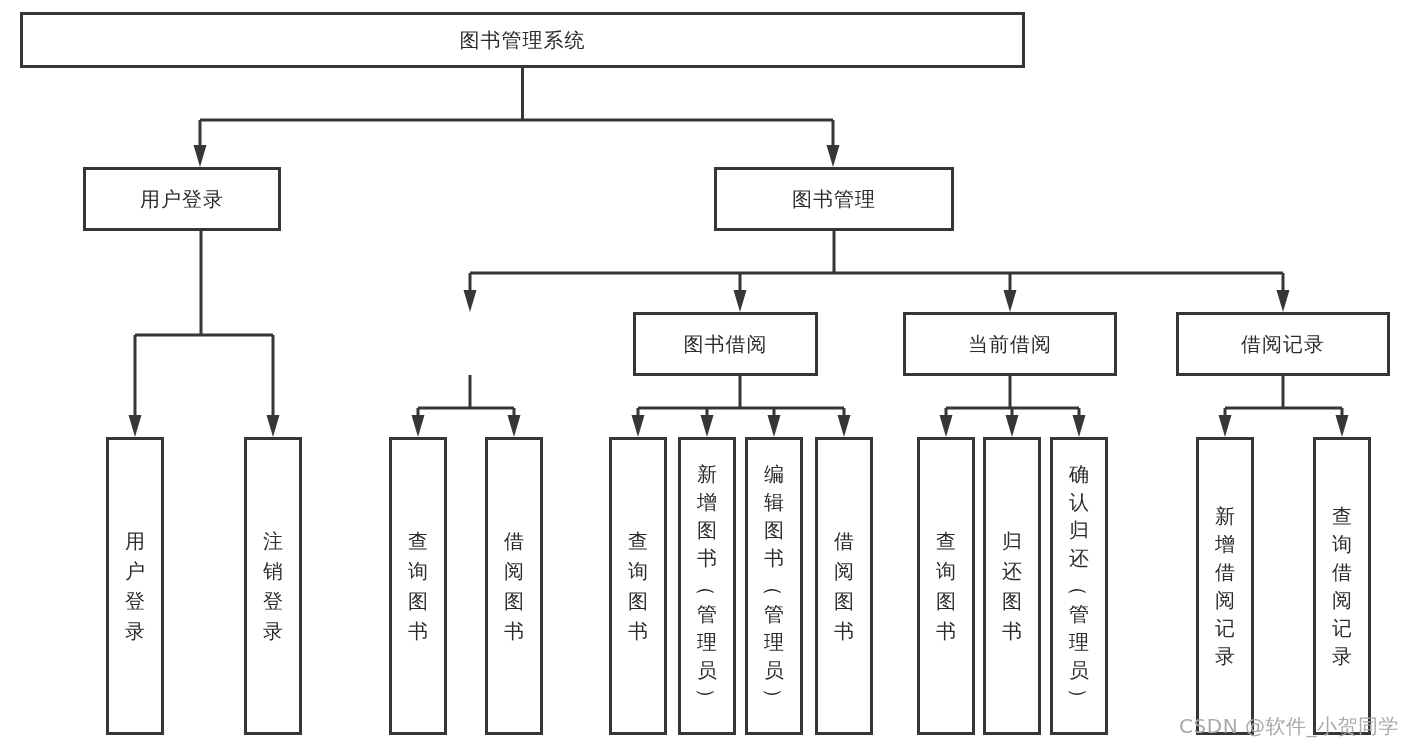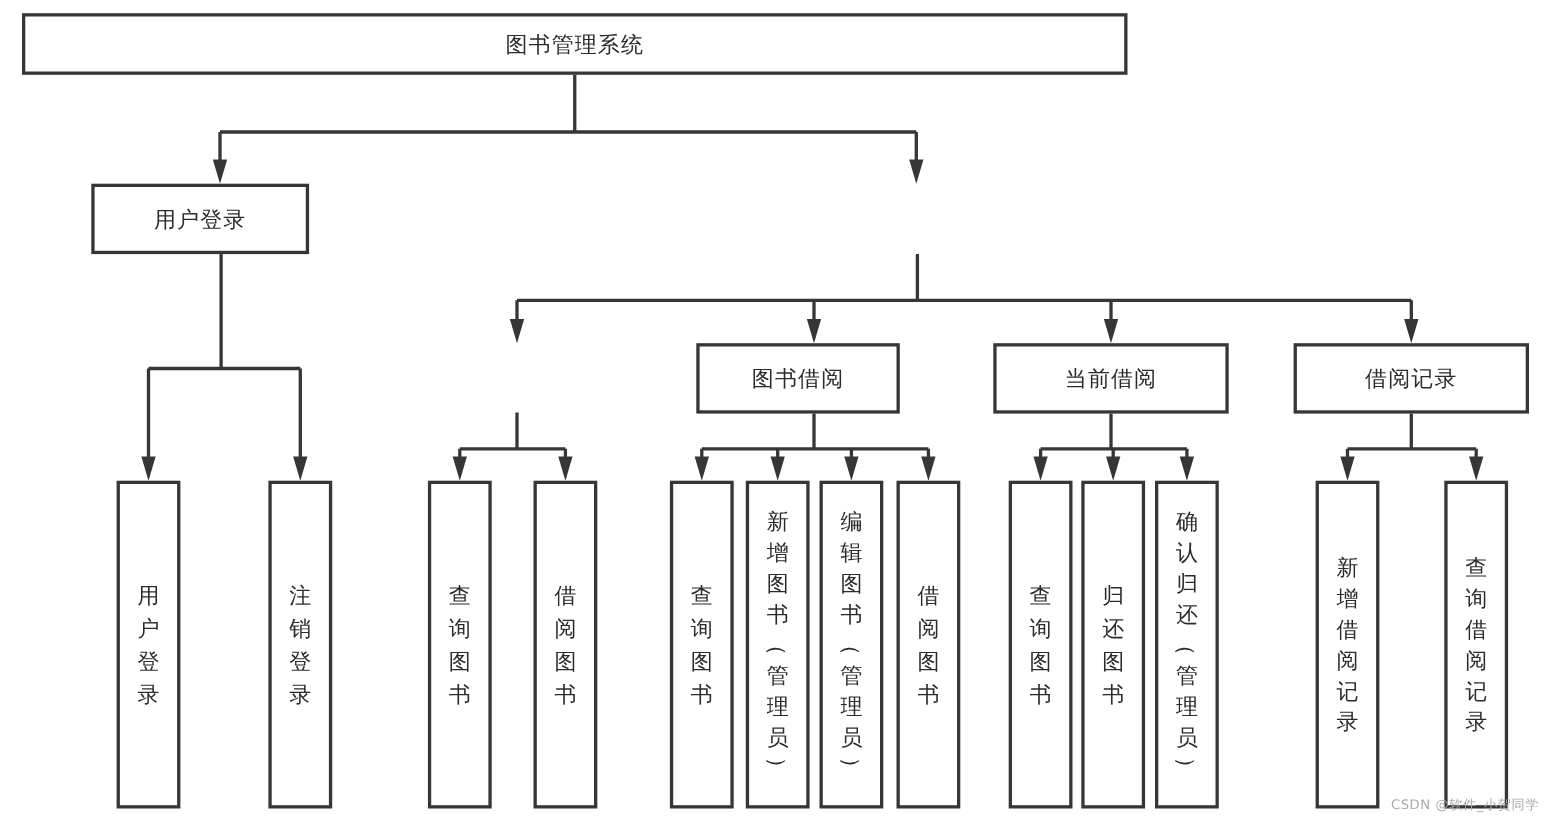--- a/index.html
+++ b/index.html
@@ -43,21 +43,21 @@
     line-height:1;
     height:20px;
     margin:5px 0;
   }
   .vnode .vchar.rot{transform:rotate(90deg);}
   .vnode-long .vchar{margin:4px 0;}
   .watermark{
     position:absolute;
     right:6px;bottom:7px;
     color:var(--wm);
-    font-size:12px;
+    font-size:20px;
     letter-spacing:0.5px;
     white-space:nowrap;
     pointer-events:none;
     margin-left:38px;
   }
 </style>
 </head>
 <body>
 
 <div class="canvas">
@@ -101,20 +101,21 @@
     <g>
       <path d="M1283,375 V408 M1225,408 H1342 M1225,408 V418 M1342,408 V418"></path>
       <polygon points="1218.5,415 1231.5,415 1225,437"></polygon>
       <polygon points="1335.5,415 1348.5,415 1342,437"></polygon>
     </g>
   </svg>
 
   <div class="node hnode" style="left:20px;top:12px;width:1005px;height:56px">图书管理系统</div>
 
   <div class="node hnode" style="left:83px;top:167px;width:198px;height:64px">用户登录</div>
+  <div class="node hnode" style="left:714px;top:167px;width:240px;height:64px">图书管理</div>
 
   <div class="node hnode" style="left:633px;top:312px;width:185px;height:64px">图书借阅</div>
   <div class="node hnode" style="left:903px;top:312px;width:214px;height:64px">当前借阅</div>
   <div class="node hnode" style="left:1176px;top:312px;width:214px;height:64px">借阅记录</div>
 
   <div class="node vnode" style="left:106px;top:437px;width:58px;height:298px">
       <div class="vchar">用</div>
       <div class="vchar">户</div>
       <div class="vchar">登</div>
       <div class="vchar">录</div>

